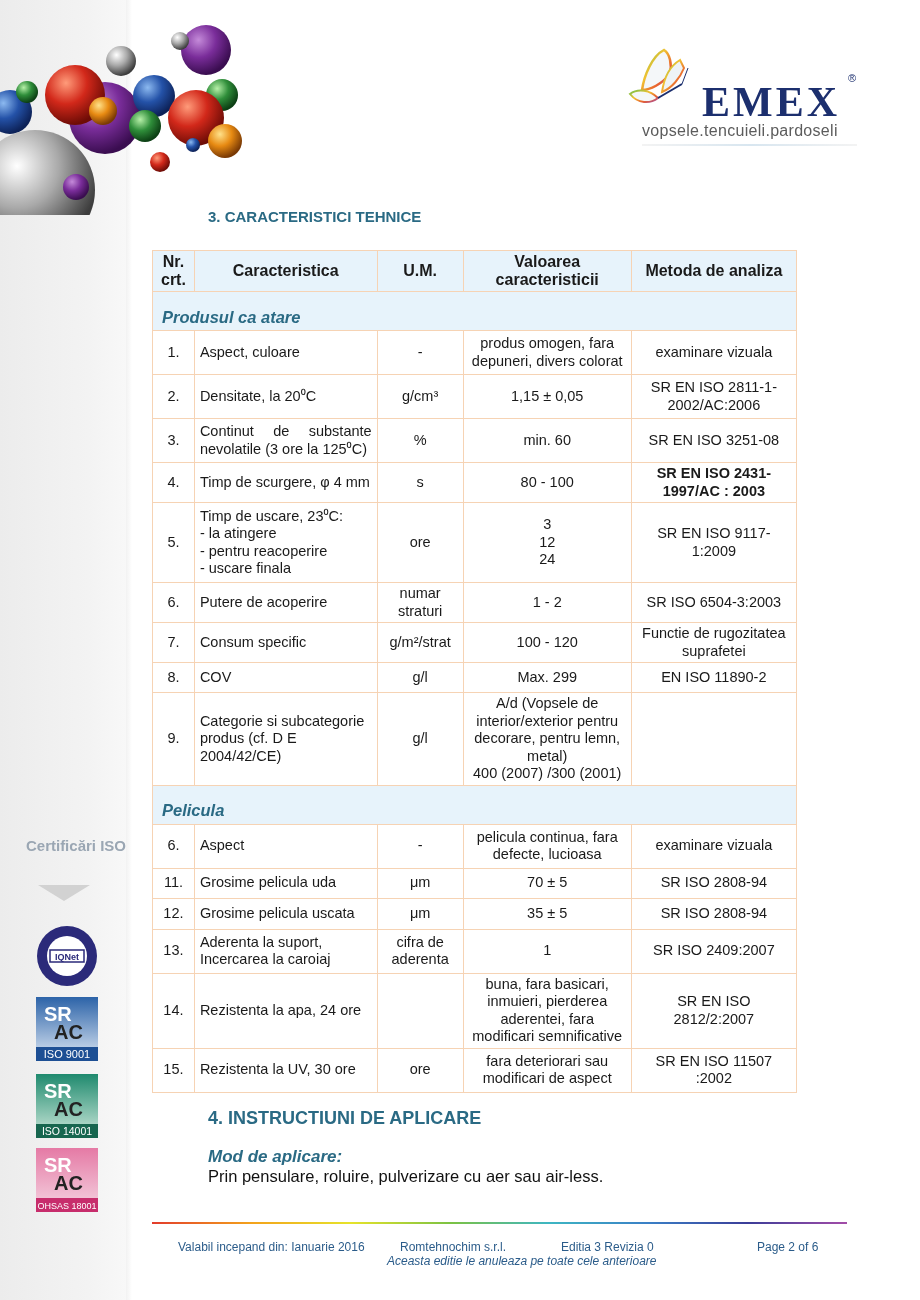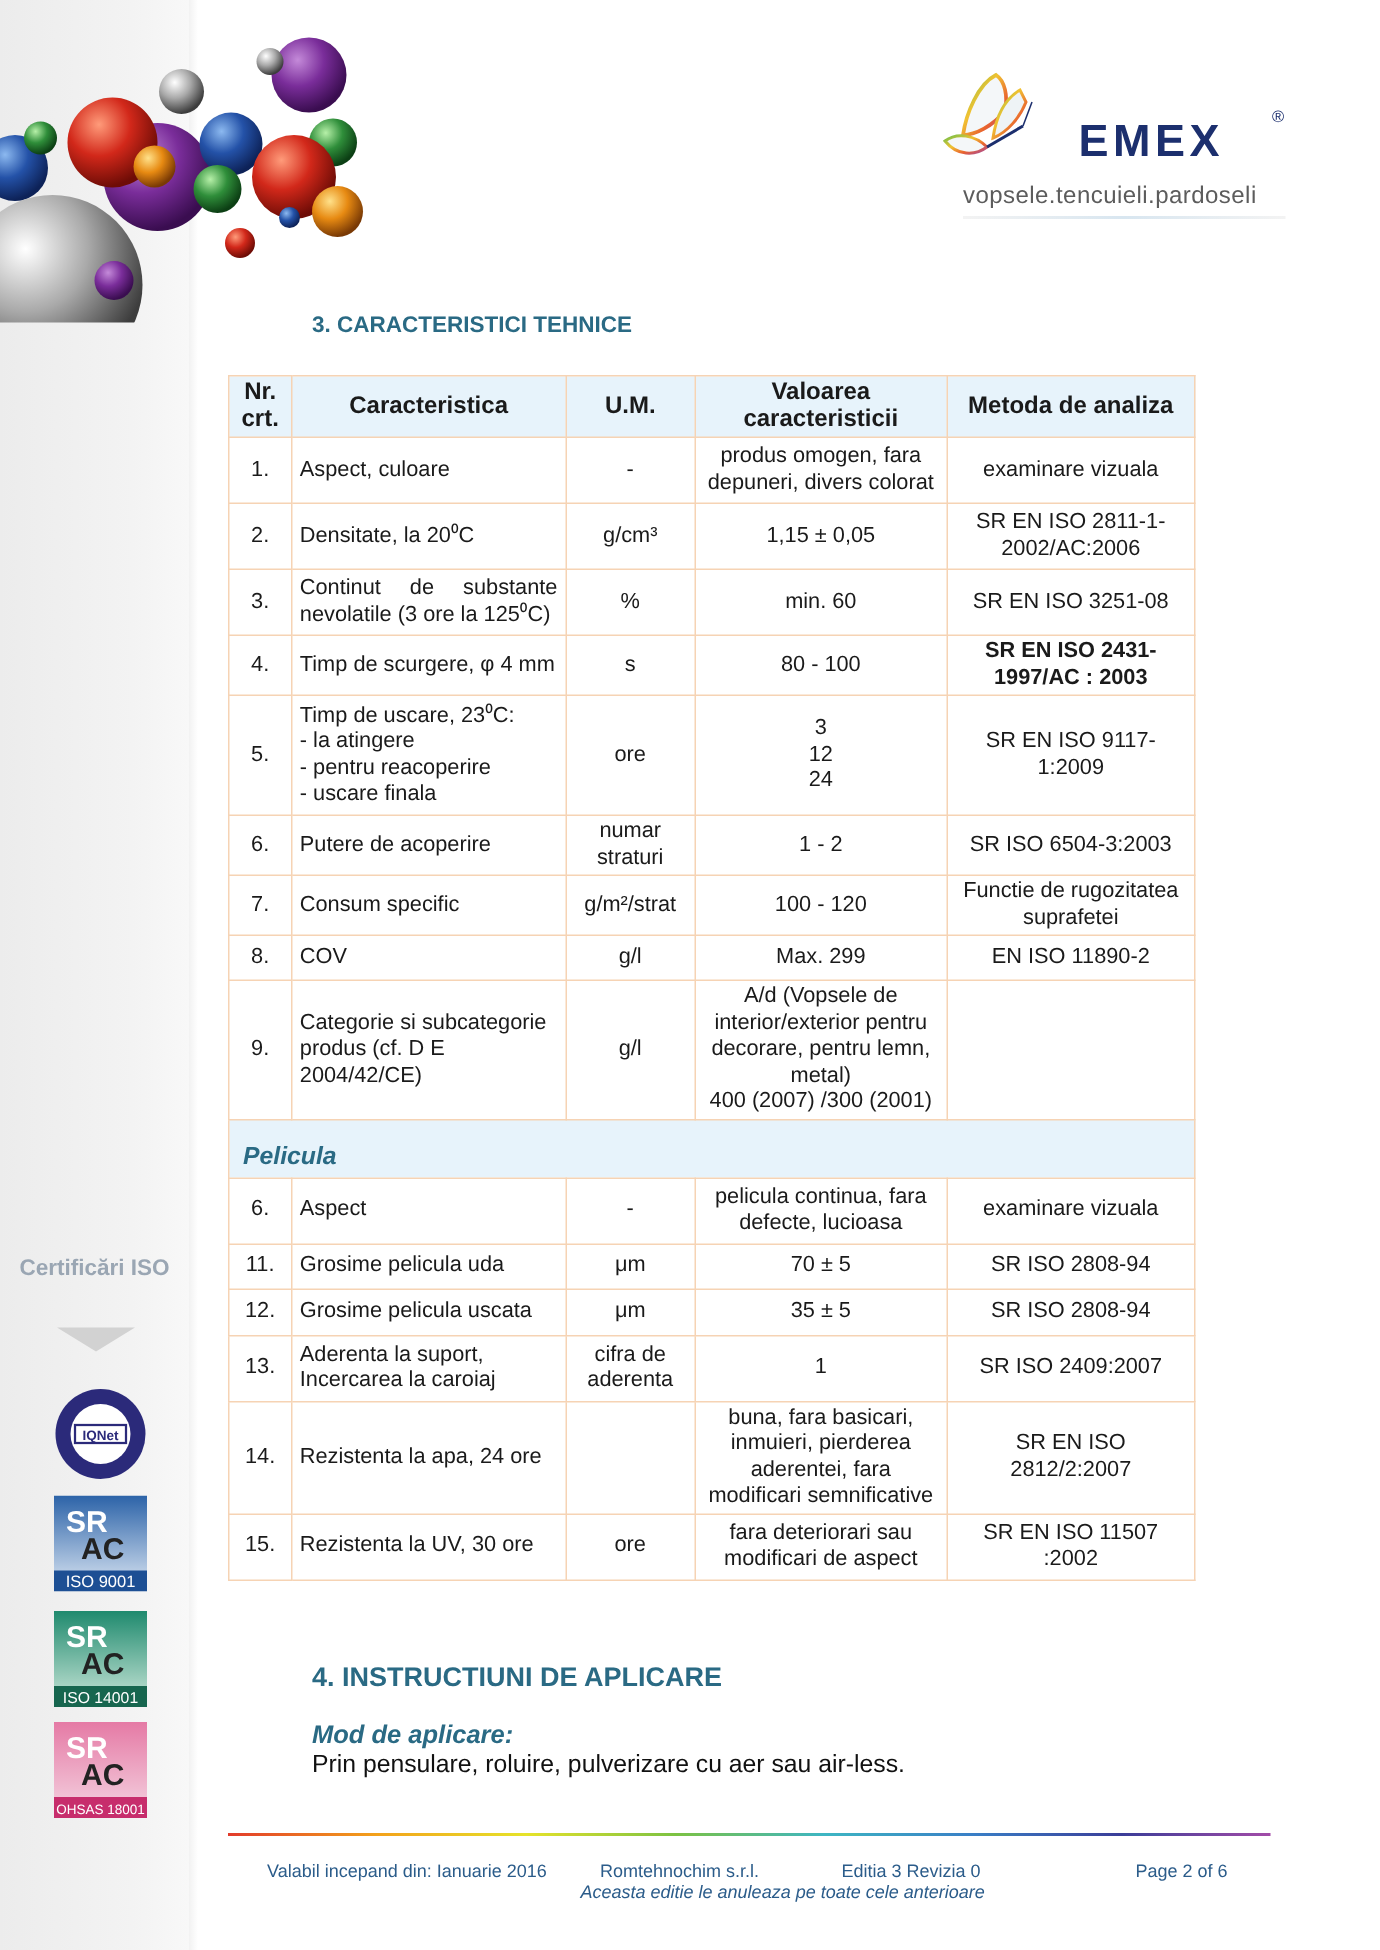--- a/index.html
+++ b/index.html
@@ -1,33 +1,33 @@
 <!DOCTYPE html>
 <html><head>
 <meta charset="utf-8">
 <style>
   html, body { margin:0; padding:0; }
   body { width:920px; height:1300px; position:relative; background:#ffffff; font-family:"Liberation Sans", sans-serif; color:#1a1a1a; overflow:hidden; }
   .sidebar { position:absolute; left:0; top:0; width:126px; height:1300px; background:linear-gradient(to right,#ececec 0%,#f3f3f3 70%,#f8f8f8 100%); }
   .sidebar-edge { position:absolute; left:126px; top:0; width:6px; height:1300px; background:linear-gradient(to right,#f2f2f2,#ffffff); }
   .spheres { position:absolute; left:0; top:0; width:260px; height:215px; }
   .logo { position:absolute; left:622px; top:38px; width:240px; height:110px; }
-  .logo-word { position:absolute; left:97px; top:40px; font-family:Liberation Sans, sans-serif; font-weight:bold; font-size:30px; letter-spacing:3px; color:#1c2f6e; }
+  .logo-word { position:absolute; left:80px; top:40px; font-family:Liberation Serif, serif; font-weight:bold; font-size:42px; letter-spacing:3px; color:#1c2f6e; }
   .logo-reg { position:absolute; left:226px; top:34px; font-size:11px; color:#1c2f6e; }
   .logo-tag { position:absolute; left:20px; top:84px; font-size:16px; color:#5c5c5c; letter-spacing:0.3px; }
   .logo-line { position:absolute; left:20px; top:106px; width:215px; height:2px; background:linear-gradient(to right,#f3f3f3,#d8e6f0,#f3f3f3); }
   .h3 { position:absolute; left:208px; top:208px; font-size:15px; font-weight:bold; color:#2a6a84; }
   table.spec { position:absolute; left:152px; top:250px; width:645px; border-collapse:collapse; font-size:14.5px; }
   table.spec td, table.spec th { border:1px solid #f6d3b4; padding:2px 5px; line-height:17.5px; }
   table.spec th { background:#e7f3fb; font-weight:bold; font-size:16px; height:36px; }
   table.spec td.c { text-align:center; }
   table.spec td.n { text-align:center; width:33px; }
   tr.sec td { background:#e7f3fb; color:#2a6a84; font-weight:bold; font-style:italic; font-size:16.5px; height:32px; vertical-align:bottom; padding-bottom:4px; padding-left:9px; }
   .just { text-align:justify; text-align-last:left; }
-  .cert { position:absolute; left:0; width:126px; text-align:center; }
+  .cert { position:absolute; left:0; width:126px; text-align:right; }
   .cert-title { top:836px; font-weight:bold; font-size:15px; color:#9aa6b3; line-height:20px; }
   .cert-arrow { position:absolute; left:38px; top:885px; width:0; height:0; border-left:26px solid transparent; border-right:26px solid transparent; border-top:16px solid #d2d2d2; }
   .badge { position:absolute; left:36px; width:62px; height:62px; }
   .h4 { position:absolute; left:208px; top:1108px; font-size:18px; font-weight:bold; color:#2a6a84; }
   .mod-title { position:absolute; left:208px; top:1147px; font-size:17px; font-weight:bold; font-style:italic; color:#2a6a84; }
   .mod-text { position:absolute; left:208px; top:1167px; font-size:16.5px; color:#111; }
   .rainbow { position:absolute; left:152px; top:1222px; width:695px; height:2px; background:linear-gradient(to right,#e23b2b,#f3a21b,#e6e32a,#7cc242,#3db6c3,#3a7fc6,#3b3d98,#a34ca8); }
   .foot { position:absolute; top:1240px; font-size:12px; color:#2b5c8a; }
   .foot2 { position:absolute; left:387px; top:1254px; font-size:12px; font-style:italic; color:#2b5c8a; }
 </style>
@@ -124,20 +124,23 @@
   <thead>
     <tr>
       <th style="line-height:18px">Nr. crt.</th>
       <th>Caracteristica</th>
       <th>U.M.</th>
       <th style="line-height:18px">Valoarea caracteristicii</th>
       <th>Metoda de analiza</th>
     </tr>
   </thead>
   <tbody id="tbody">
+      <tr class="sec">
+        <td colspan="5">Produsul ca atare</td>
+      </tr>
       <tr style="height: 44px;">
         <td class="n" style="white-space: pre-line;">1.</td>
         <td style="white-space: pre-line;">Aspect, culoare</td>
         <td class="c" style="white-space: pre-line;">-</td>
         <td class="c" style="white-space: pre-line;">produs omogen, fara depuneri, divers colorat</td>
         <td class="c" style="white-space: pre-line;">examinare vizuala</td>
       </tr>
       <tr style="height: 44px;">
         <td class="n" style="white-space: pre-line;">2.</td>
         <td style="white-space: pre-line;">Densitate, la 20⁰C</td>

